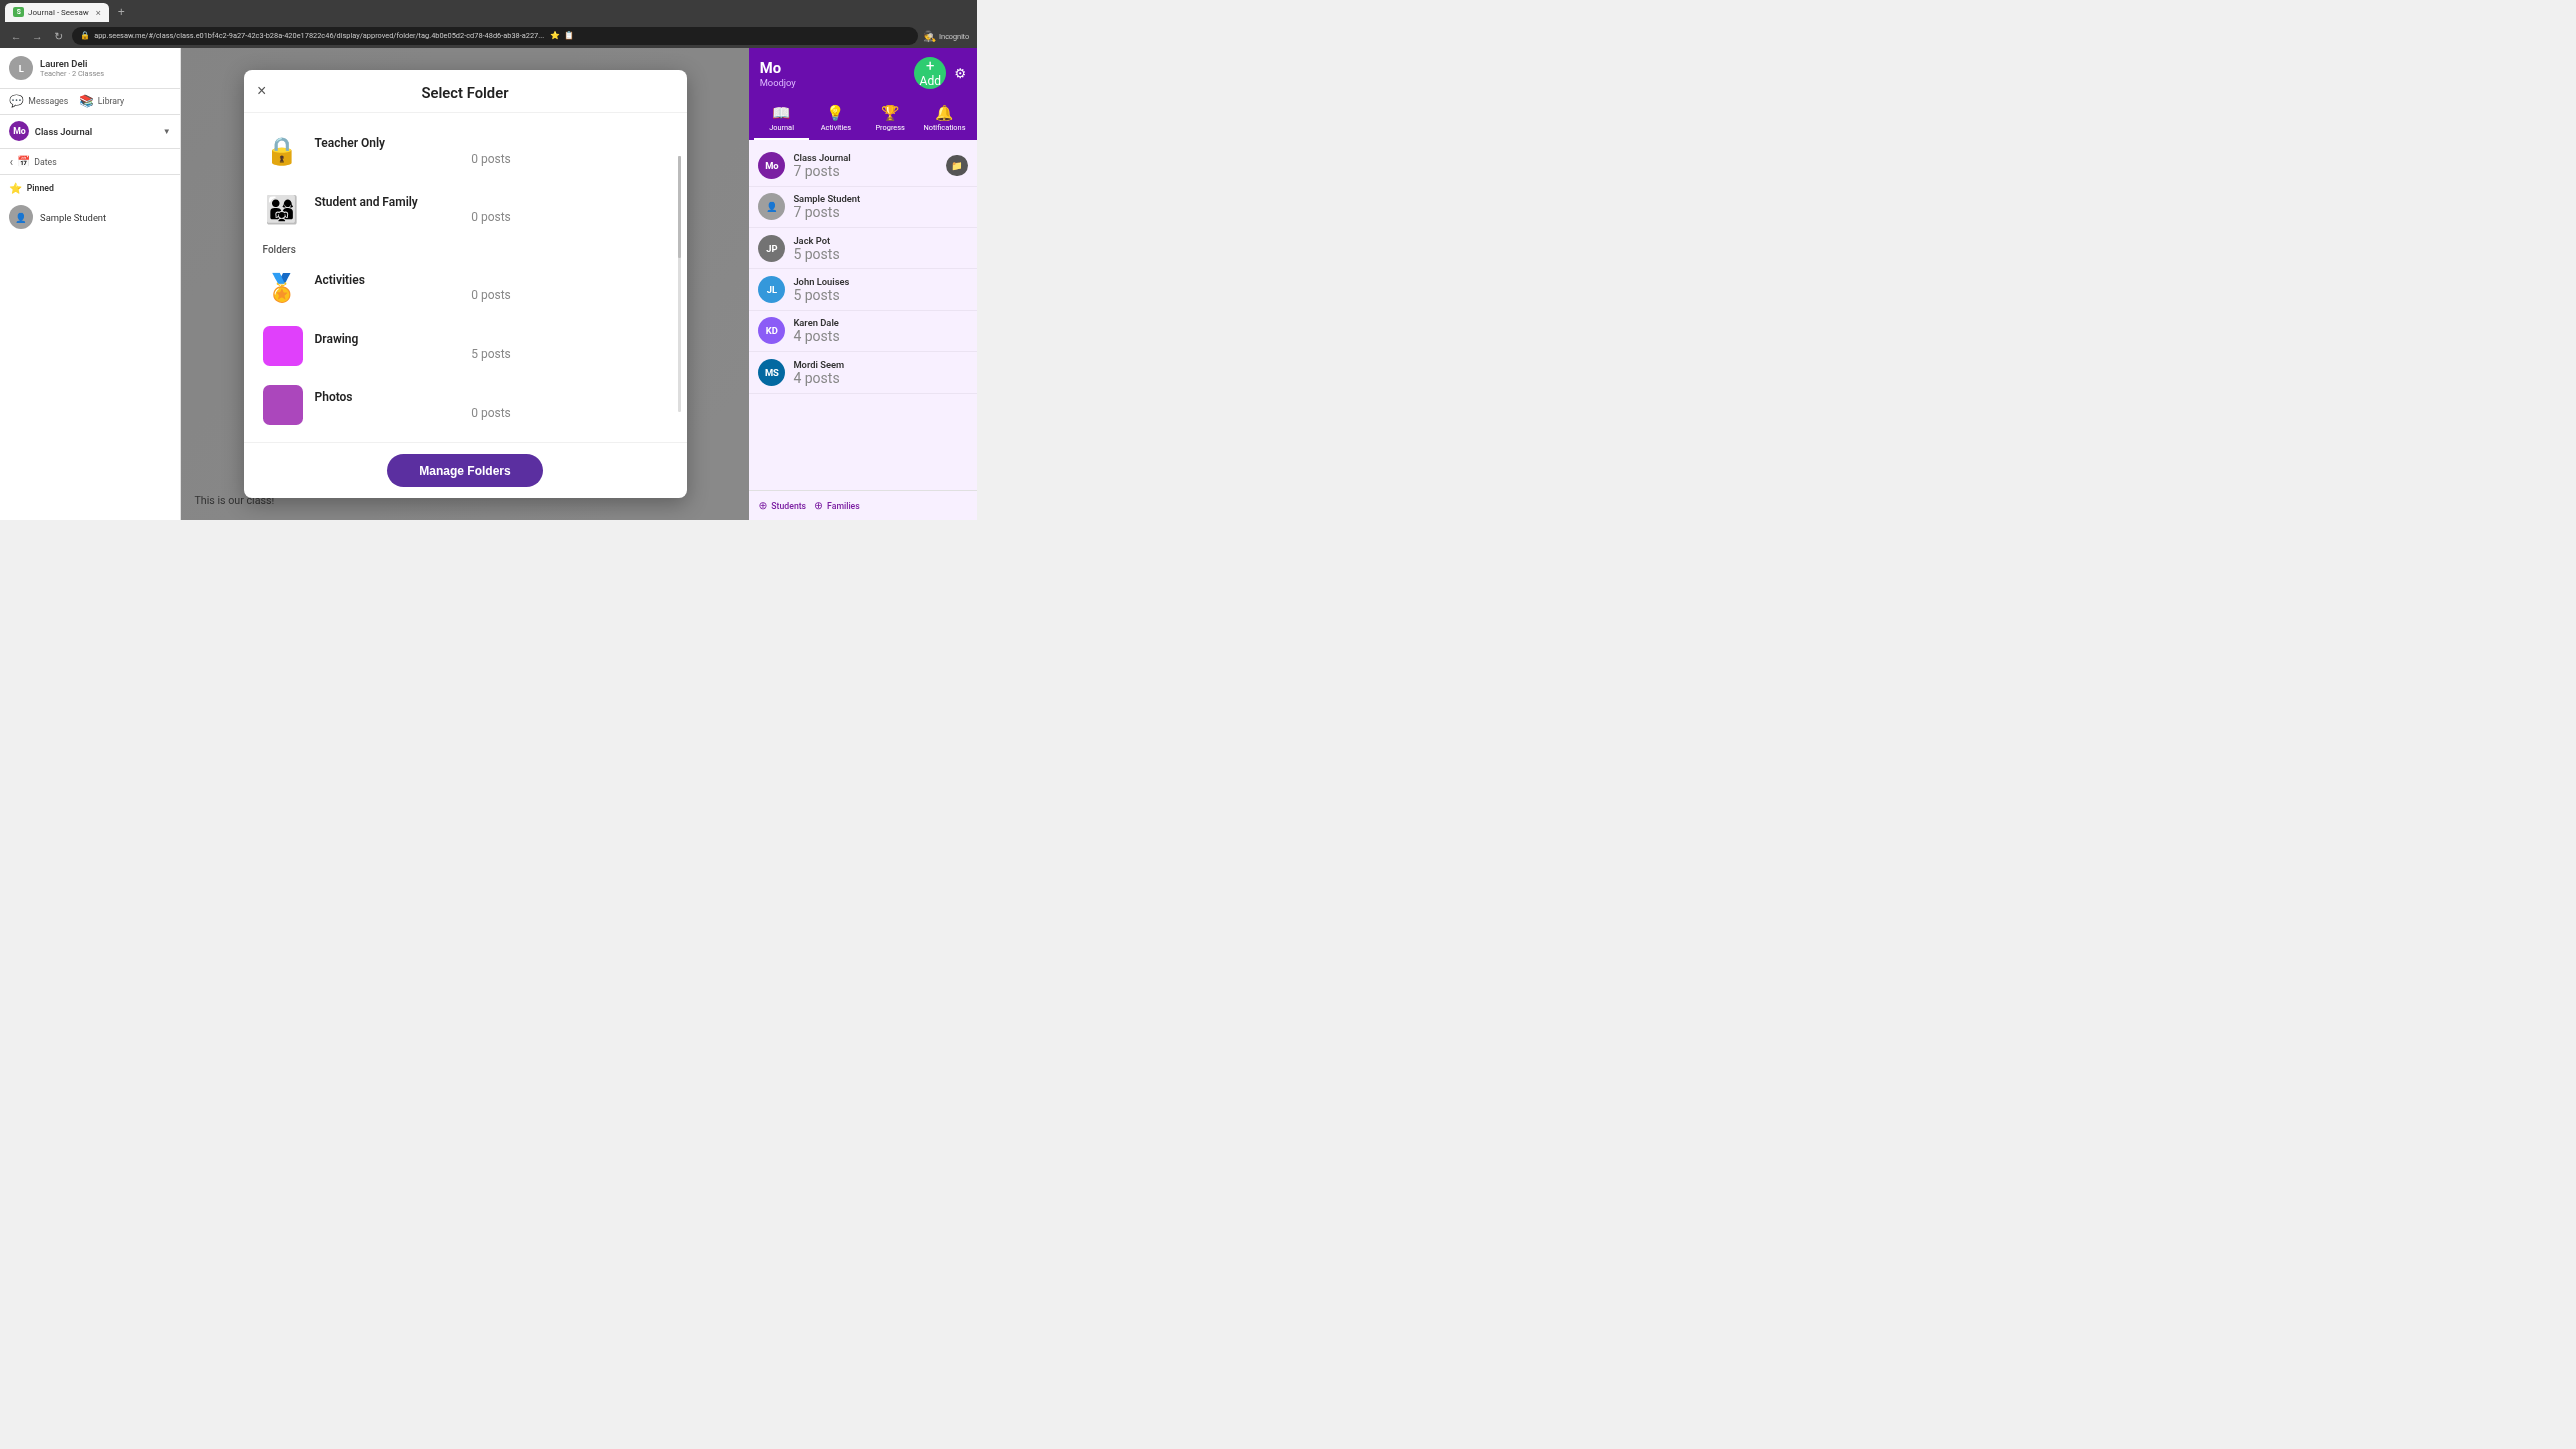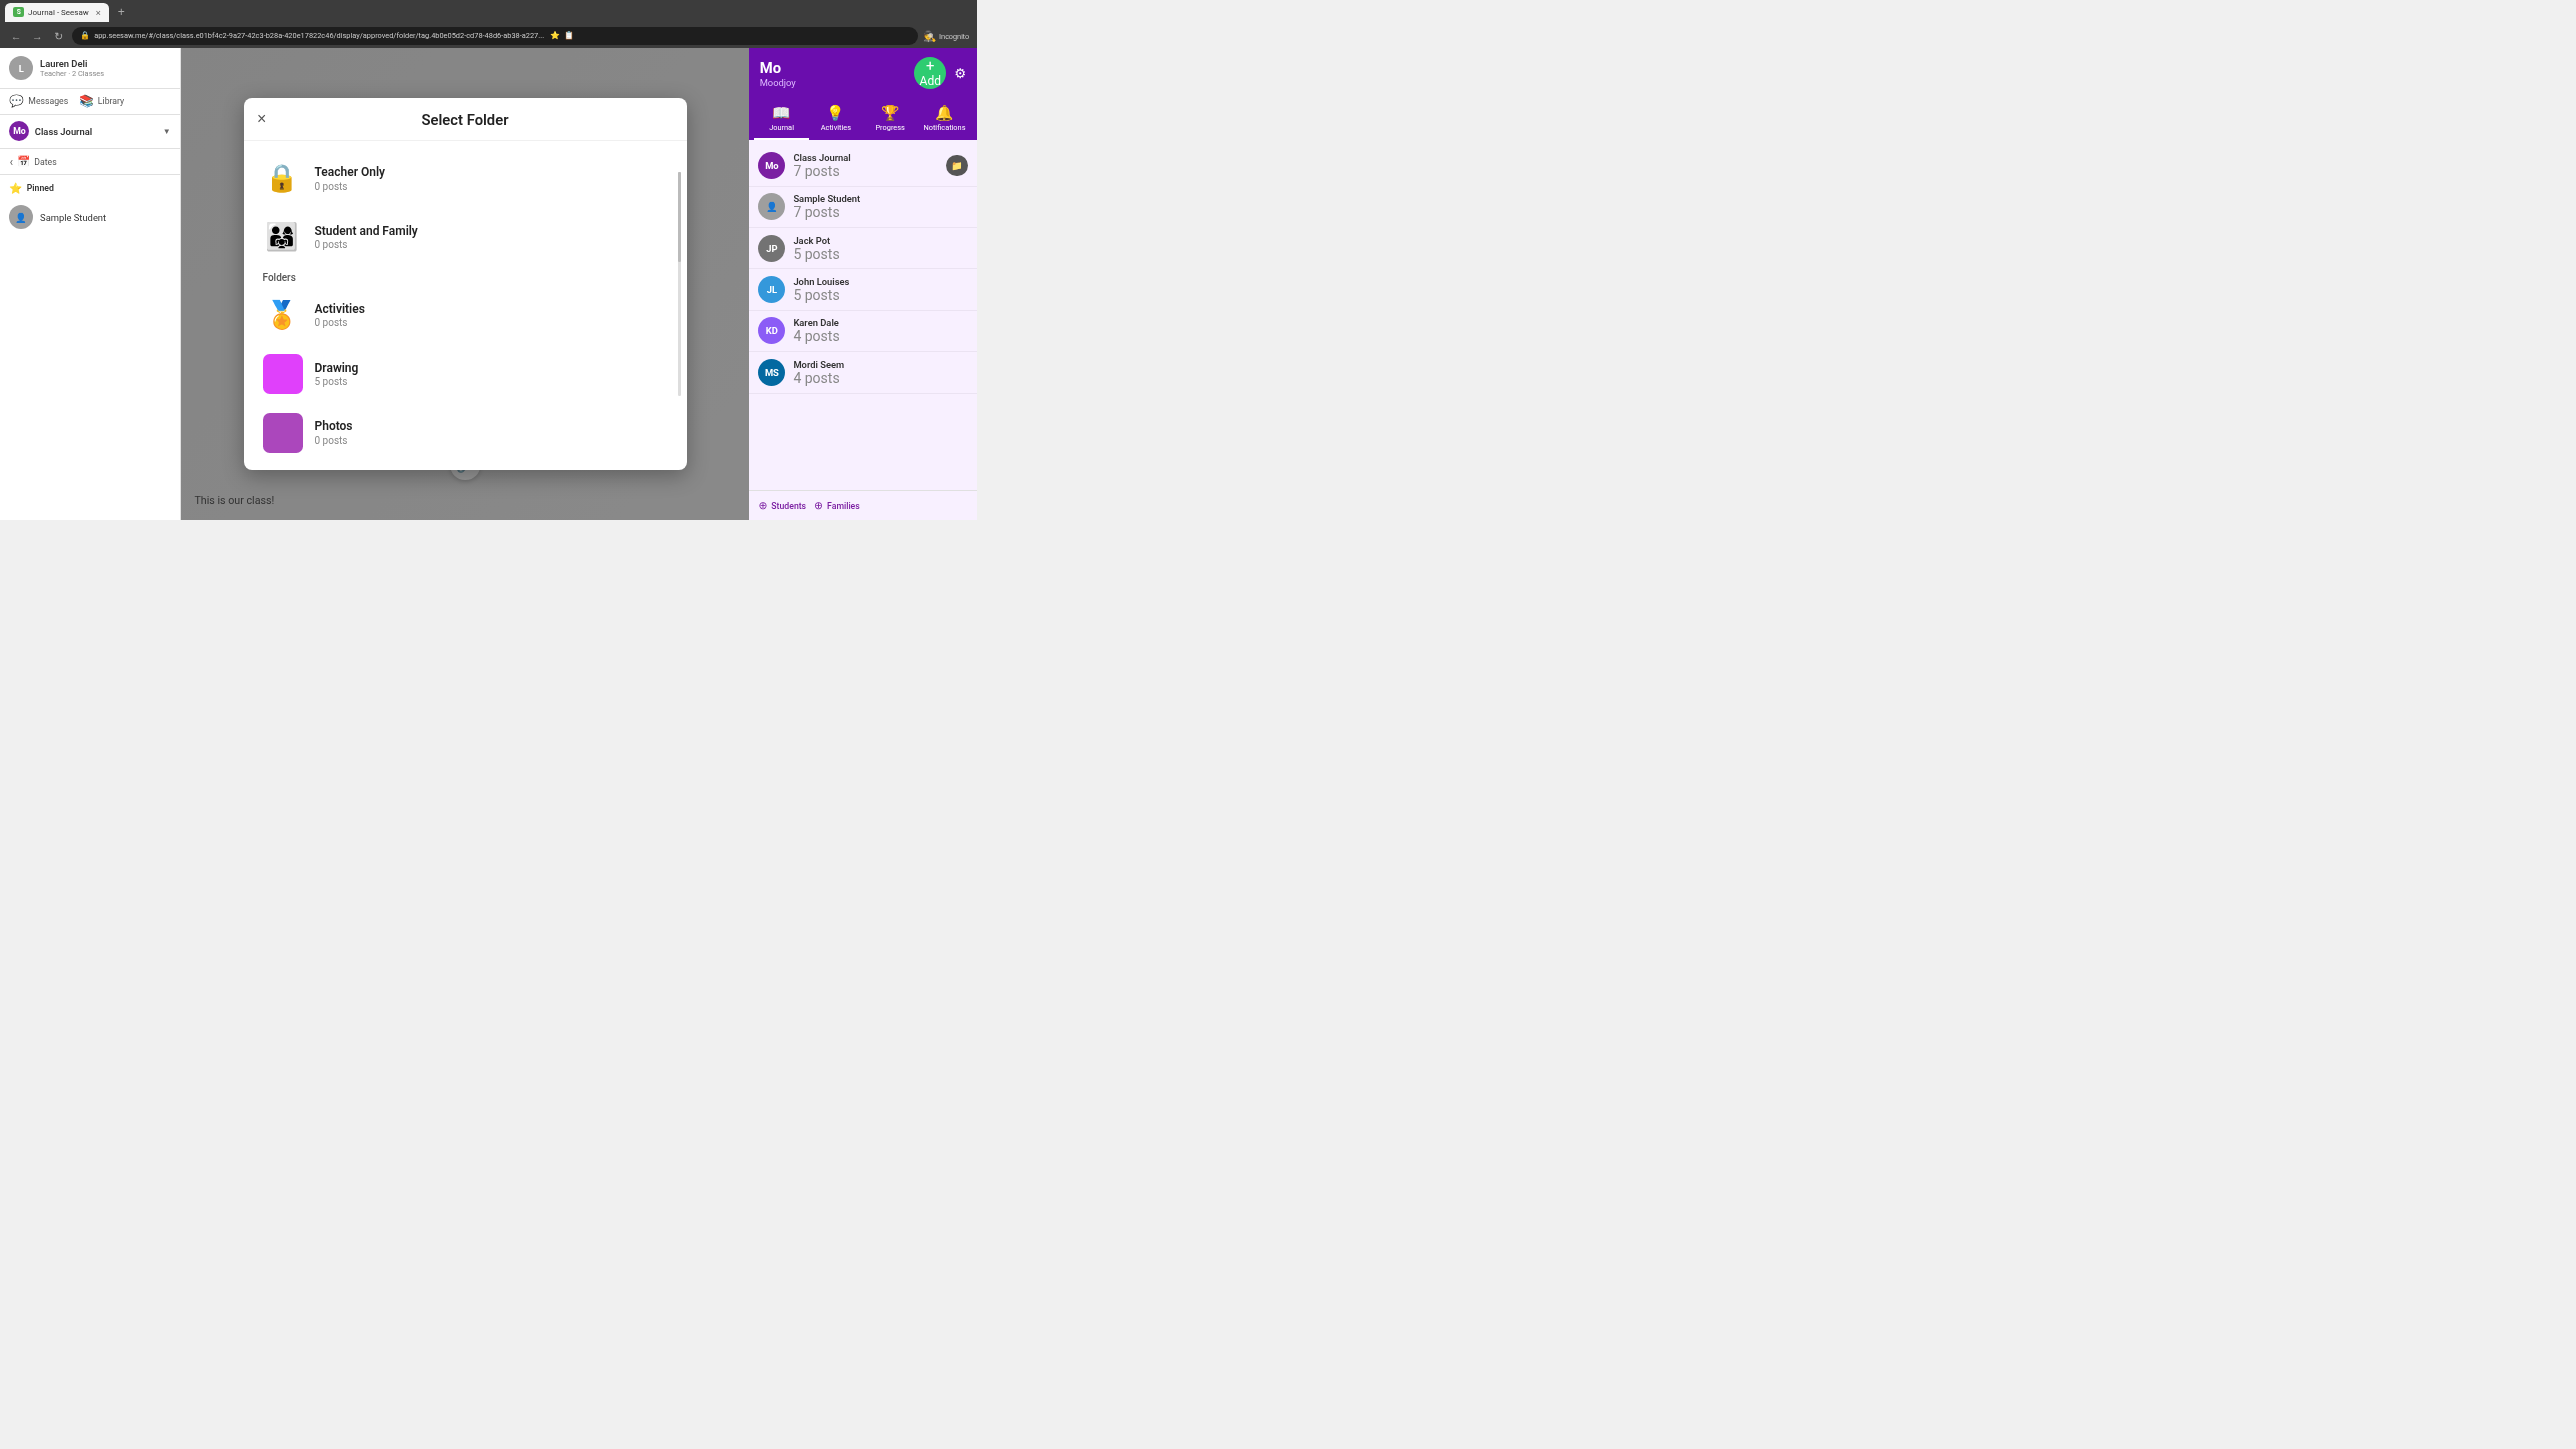--- a/index.html
+++ b/index.html
@@ -362,21 +362,21 @@
       font-size: 27px;
       color: #333;
     }
     .folder-colored {
       width: 40px; height: 40px;
       border-radius: 6.7px;
       flex-shrink: 0;
     }
     .folder-info { flex: 1; }
     .folder-name { font-size: 12px; font-weight: 600; color: #222; }
-    .folder-posts { font-size: 10px; color: #888; margin-top: 1.3px; }
+    .folder-posts { font-size: 12px; color: #888; margin-top: 1.3px; text-align: center; }
     .folders-label {
       padding: 5.4px 19px 2.7px;
       font-size: 10px;
       color: #555;
       font-weight: 500;
     }
     .modal-footer {
       padding: 10.7px 16px;
       border-top: 0.7px solid #f0f0f0;
       display: flex;
@@ -542,20 +542,23 @@
           <div class="folder-item">
             <div class="folder-colored" style="background: #ab47bc;"></div>
             <div class="folder-info">
               <div class="folder-name">Photos</div>
               <div class="folder-posts">0 posts</div>
             </div>
           </div>
 
 
         </div>
+        <div class="modal-footer">
+          <button class="manage-btn">Manage Folders</button>
+        </div>
         <div class="scrollbar-indicator">
           <div class="scrollbar-thumb"></div>
         </div>
       </div>
     </div>
   </div>
 
   <div class="right-panel">
     <div class="right-header">
       <div class="right-user-section">

